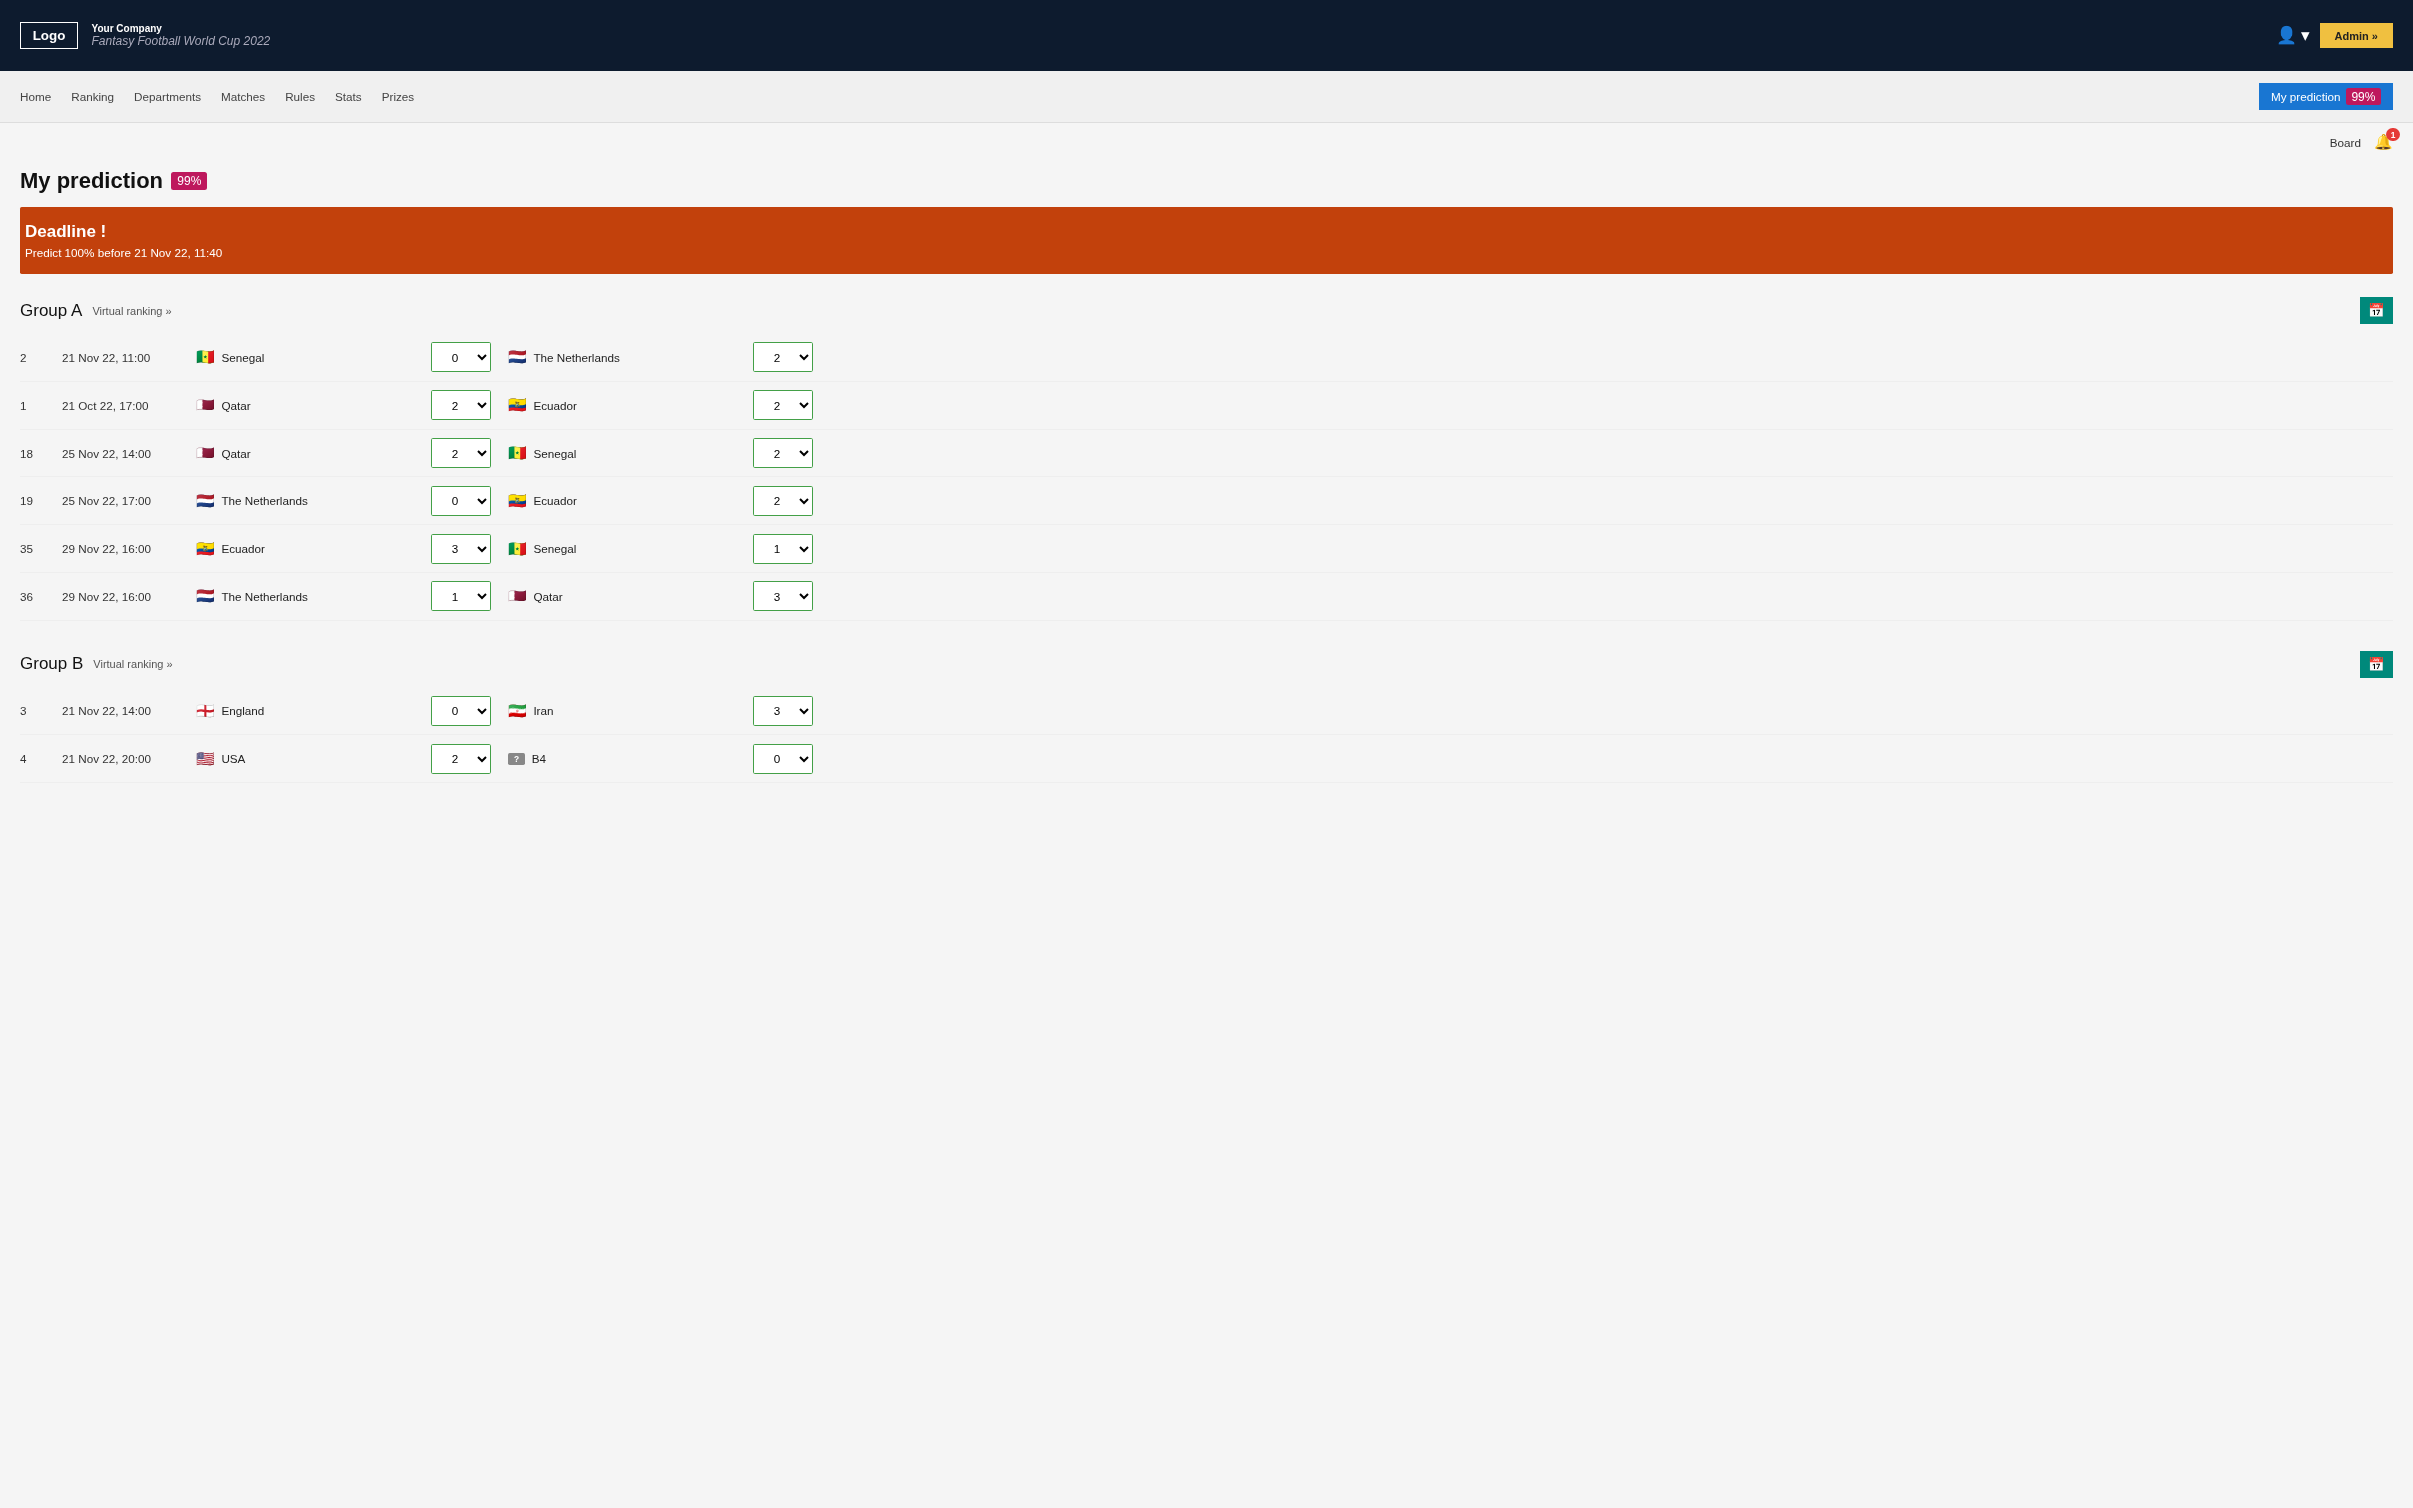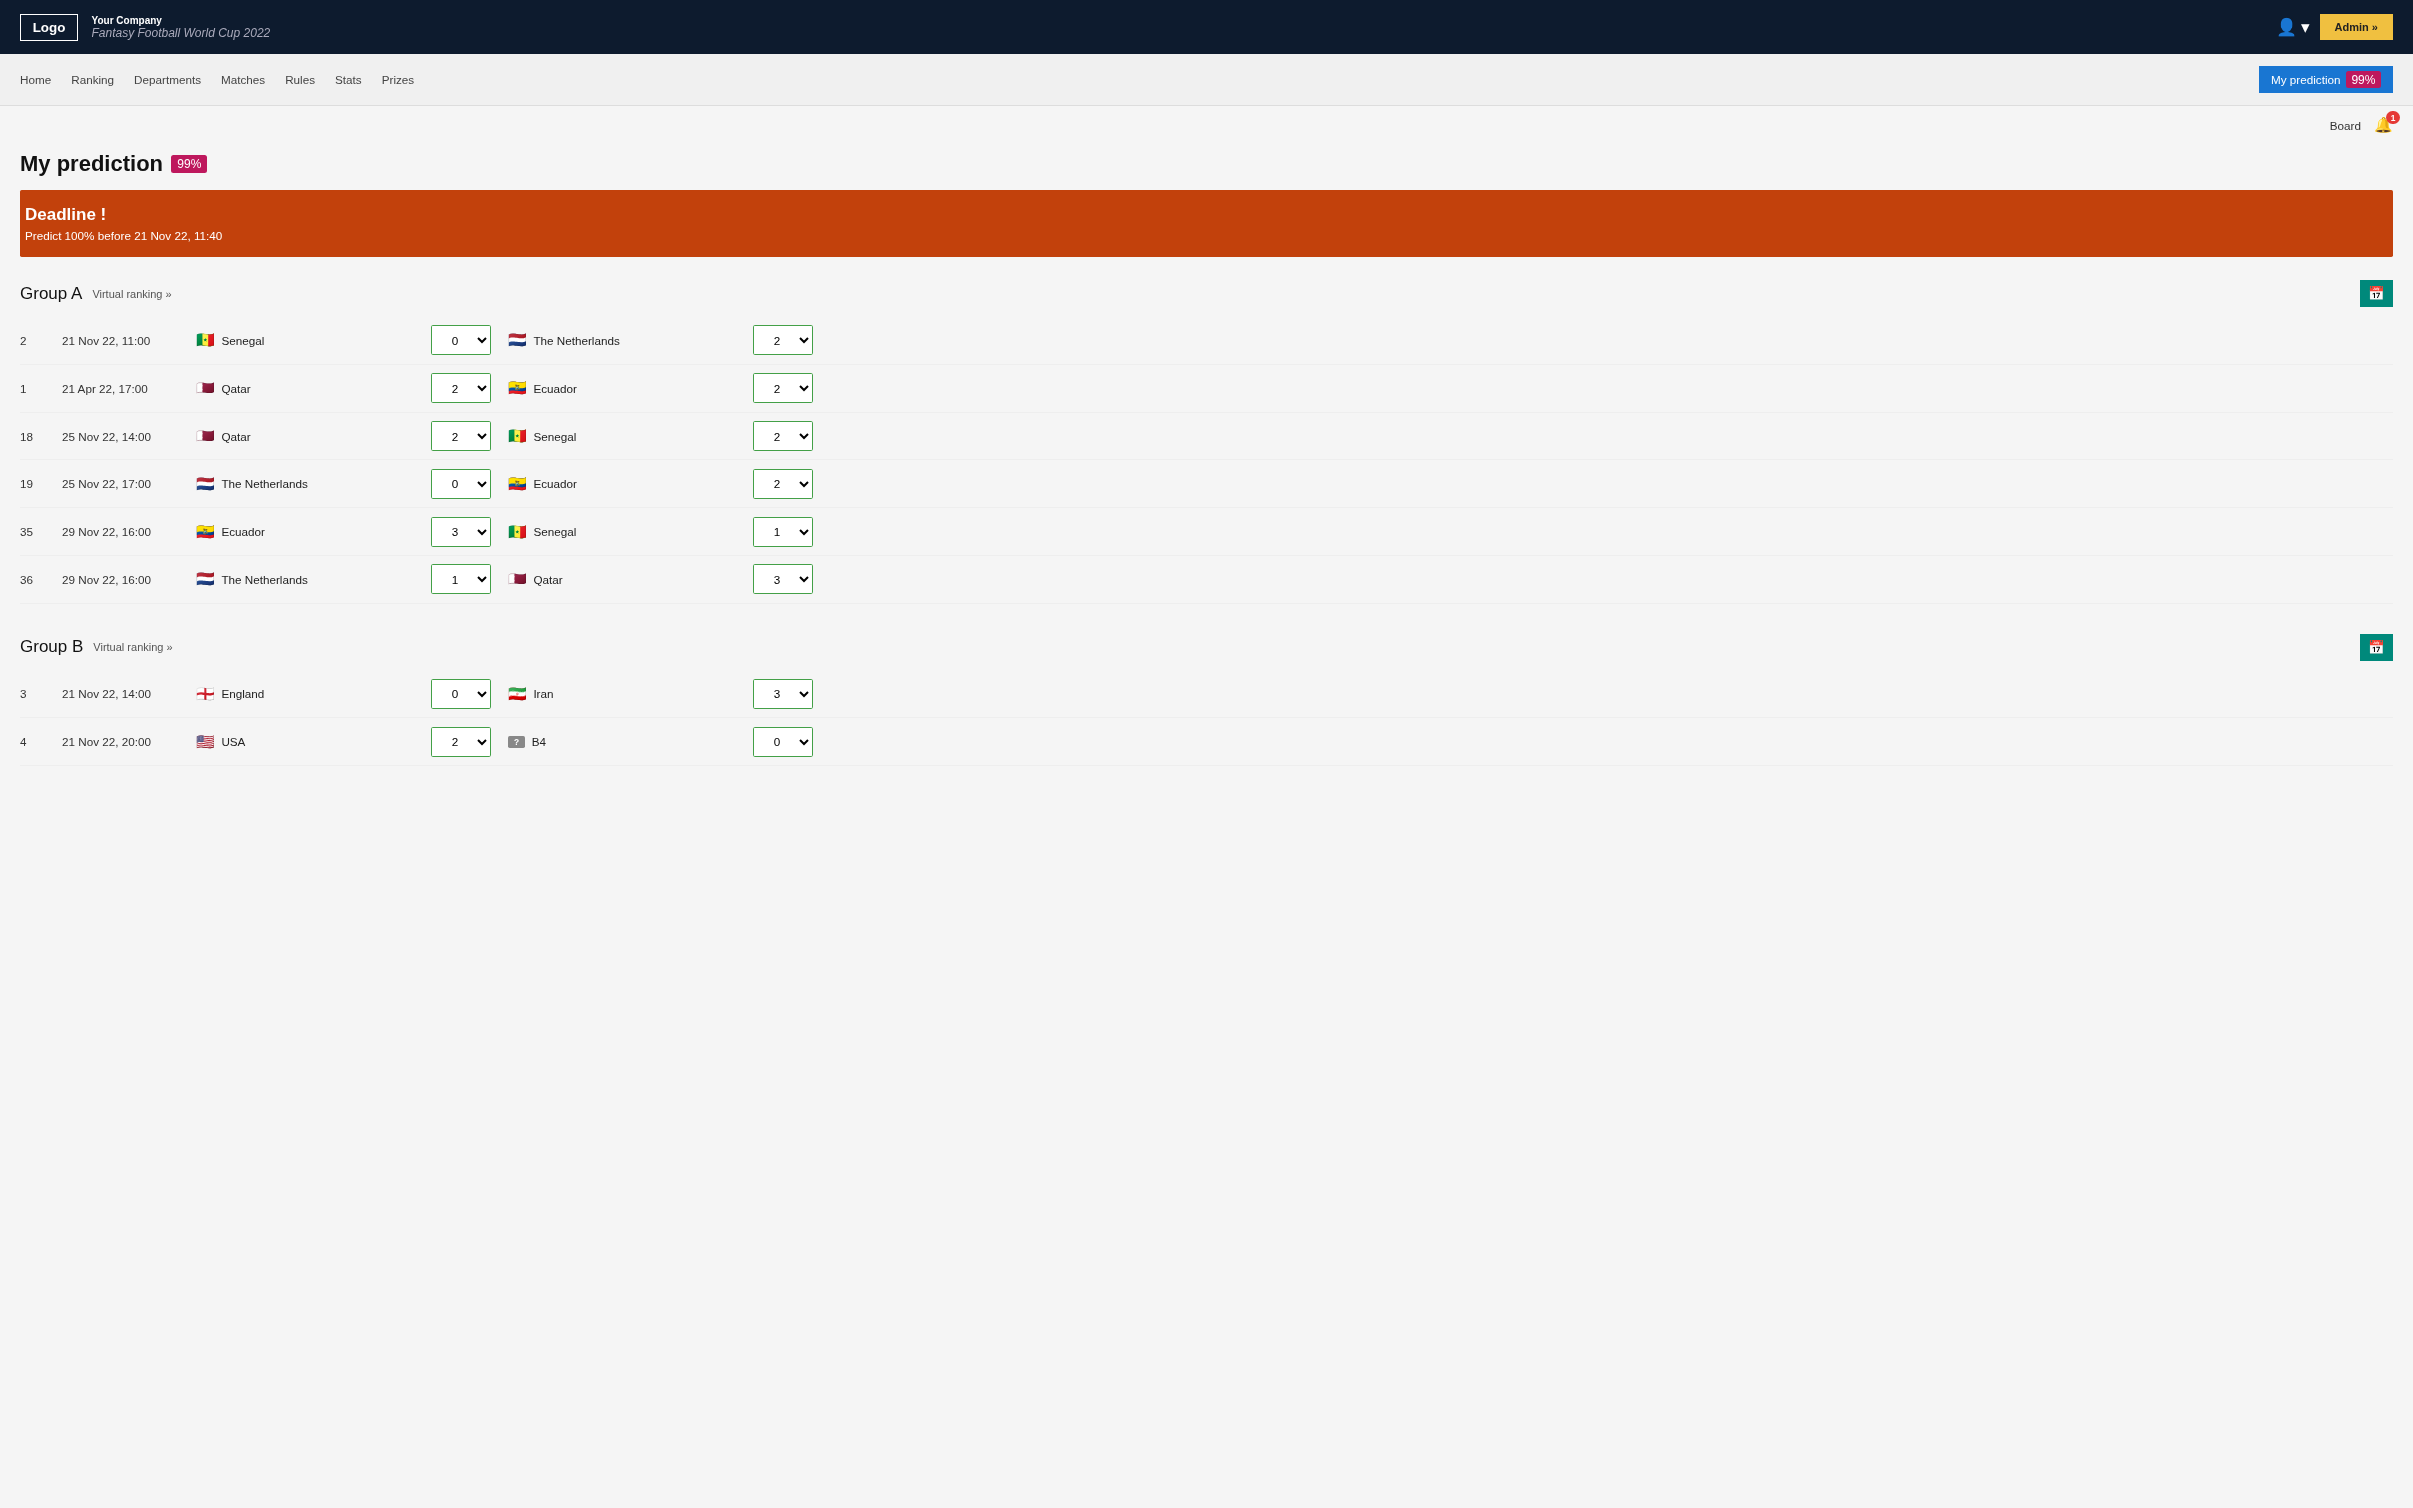--- a/index.html
+++ b/index.html
@@ -5,21 +5,21 @@
     * { box-sizing: border-box; margin: 0; padding: 0; }
     body { font-family: -apple-system, BlinkMacSystemFont, 'Segoe UI', Arial, sans-serif; background: #f5f5f5; font-size: 11.7px; }
 
     
     .header {
       background: #0d1b2e;
       display: flex;
       align-items: center;
       justify-content: space-between;
       padding: 0 20px;
-      height: 54px;
+      height: 71px;
     }
     .header-left { display: flex; align-items: center; gap: 13.4px; }
     .logo-box {
       border: 1.7px solid white;
       color: white;
       font-weight: bold;
       font-size: 13.4px;
       padding: 5px 11.7px;
     }
     .company-name { color: white; }
@@ -269,21 +269,21 @@
           </div>
           <div class="match-score-left"><select class="score-select"><option value="0">0</option><option value="1">1</option><option value="2">2</option><option value="3">3</option><option value="4">4</option><option value="5">5</option><option value="6">6</option><option value="7">7</option><option value="8">8</option><option value="9">9</option><option value="10">10</option></select></div>
           <div class="match-team-right">
             <span class="flag">🇳🇱</span>
             <span>The Netherlands</span>
           </div>
           <div class="match-score-right"><select class="score-select"><option value="0">0</option><option value="1">1</option><option value="2" selected="">2</option><option value="3">3</option><option value="4">4</option><option value="5">5</option><option value="6">6</option><option value="7">7</option><option value="8">8</option><option value="9">9</option><option value="10">10</option></select></div>
         </div>
         <div class="match-row">
           <div class="match-num">1</div>
-          <div class="match-date">21 Apr 22, 17:00</div>
+          <div class="match-date">21 Oct 22, 17:00</div>
           <div class="match-team-left">
             <span class="flag">🇶🇦</span>
             <span>Qatar</span>
           </div>
           <div class="match-score-left"><select class="score-select"><option value="0">0</option><option value="1">1</option><option value="2" selected="">2</option><option value="3">3</option><option value="4">4</option><option value="5">5</option><option value="6">6</option><option value="7">7</option><option value="8">8</option><option value="9">9</option><option value="10">10</option></select></div>
           <div class="match-team-right">
             <span class="flag">🇪🇨</span>
             <span>Ecuador</span>
           </div>
           <div class="match-score-right"><select class="score-select"><option value="0">0</option><option value="1">1</option><option value="2" selected="">2</option><option value="3">3</option><option value="4">4</option><option value="5">5</option><option value="6">6</option><option value="7">7</option><option value="8">8</option><option value="9">9</option><option value="10">10</option></select></div>

